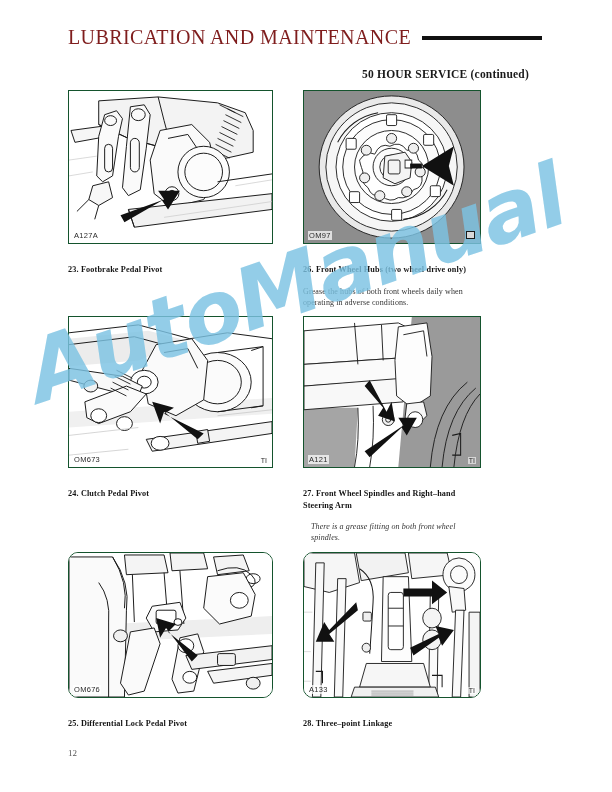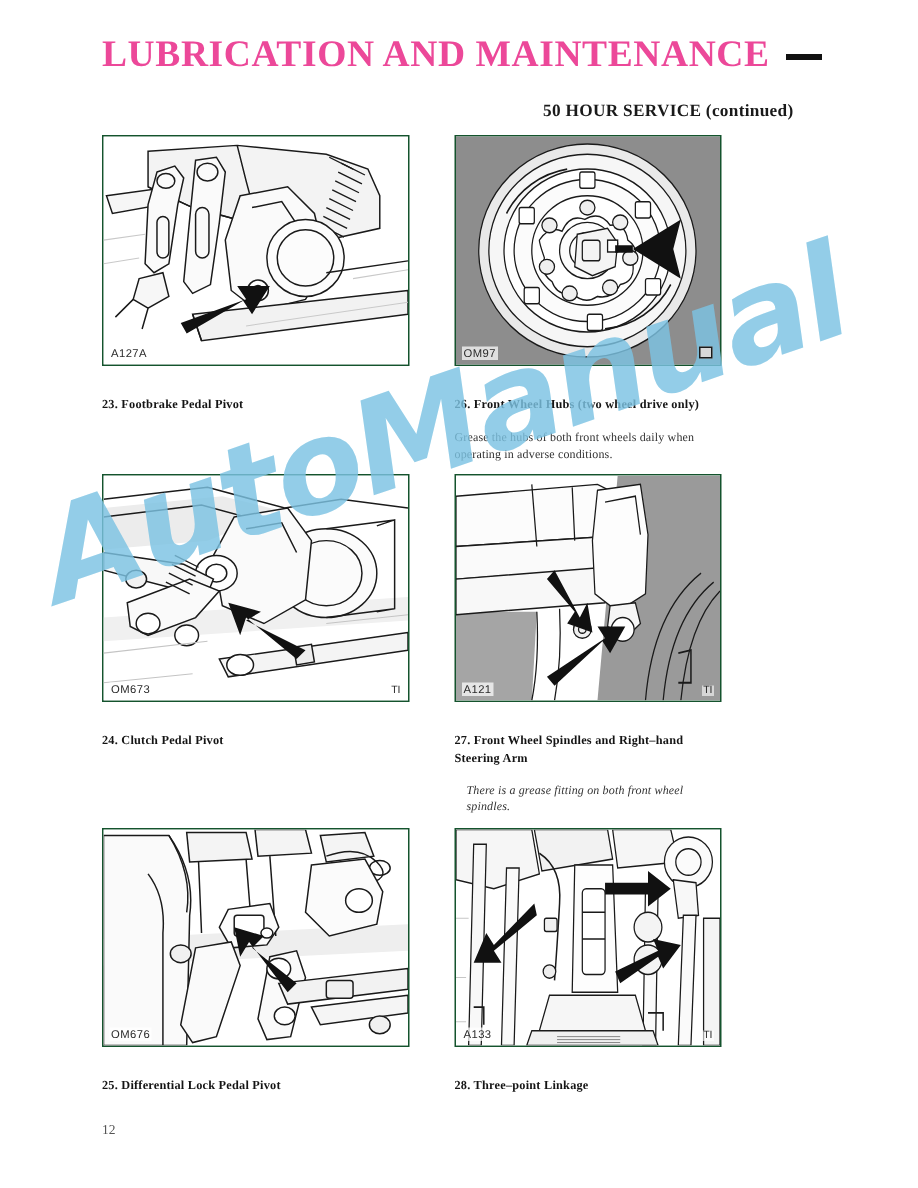--- a/index.html
+++ b/index.html
@@ -5,22 +5,22 @@
 <style>
   html,body{margin:0;padding:0;background:#8a8a8a;}
   body{font-family:"Liberation Serif",serif;}
   .page{
     position:relative;width:612px;height:792px;background:#ffffff;
     overflow:hidden;margin:0 auto;
   }
   
   .header{position:absolute;left:68px;top:24px;width:480px;height:26px;display:flex;align-items:center;}
   .header-title{
-    font-family:"Liberation Serif",serif;font-weight:bold;font-size:25px;
-    letter-spacing:.4px;color:#ec4899;white-space:nowrap;
+    font-family:"Liberation Serif",serif;font-weight:normal;font-size:20px;
+    letter-spacing:.4px;color:#7f1d1d;white-space:nowrap;
   }
   .header-rule{flex:1;height:4px;background:#111;margin-left:11px;margin-top:2px;max-width:120px;}
   .subtitle{
     position:absolute;left:0;top:68px;width:529px;text-align:right;
     font-weight:bold;font-size:11.5px;color:#1a1a1a;letter-spacing:.2px;
   }
   
   .grid{position:absolute;left:0;top:0;width:612px;height:792px;}
   .cell{position:absolute;}
   .col-l{left:68px;width:205px;}
@@ -28,21 +28,21 @@
   .row-1{top:90px;}
   .row-2{top:316px;}
   .row-3{top:552px;}
 
   .figure{
     position:relative;border:1px solid #14532d;background:#ffffff;
     box-sizing:border-box;overflow:hidden;
   }
   .fig-h-1{height:154px;}
   .fig-h-2{height:152px;}
-  .fig-h-3{height:146px;}
+  .fig-h-3{height:146px;border-radius:10px;}
 
   .fig-id{
     position:absolute;left:4px;bottom:3px;z-index:6;
     font-family:"Liberation Sans",sans-serif;font-size:7.5px;color:#2a2a2a;
     background:rgba(255,255,255,.72);padding:0 1px;letter-spacing:.3px;
   }
   .fig-ti{
     position:absolute;right:4px;bottom:3px;z-index:6;
     font-family:"Liberation Sans",sans-serif;font-size:7px;color:#2a2a2a;
     background:rgba(255,255,255,.6);padding:0 1px;

